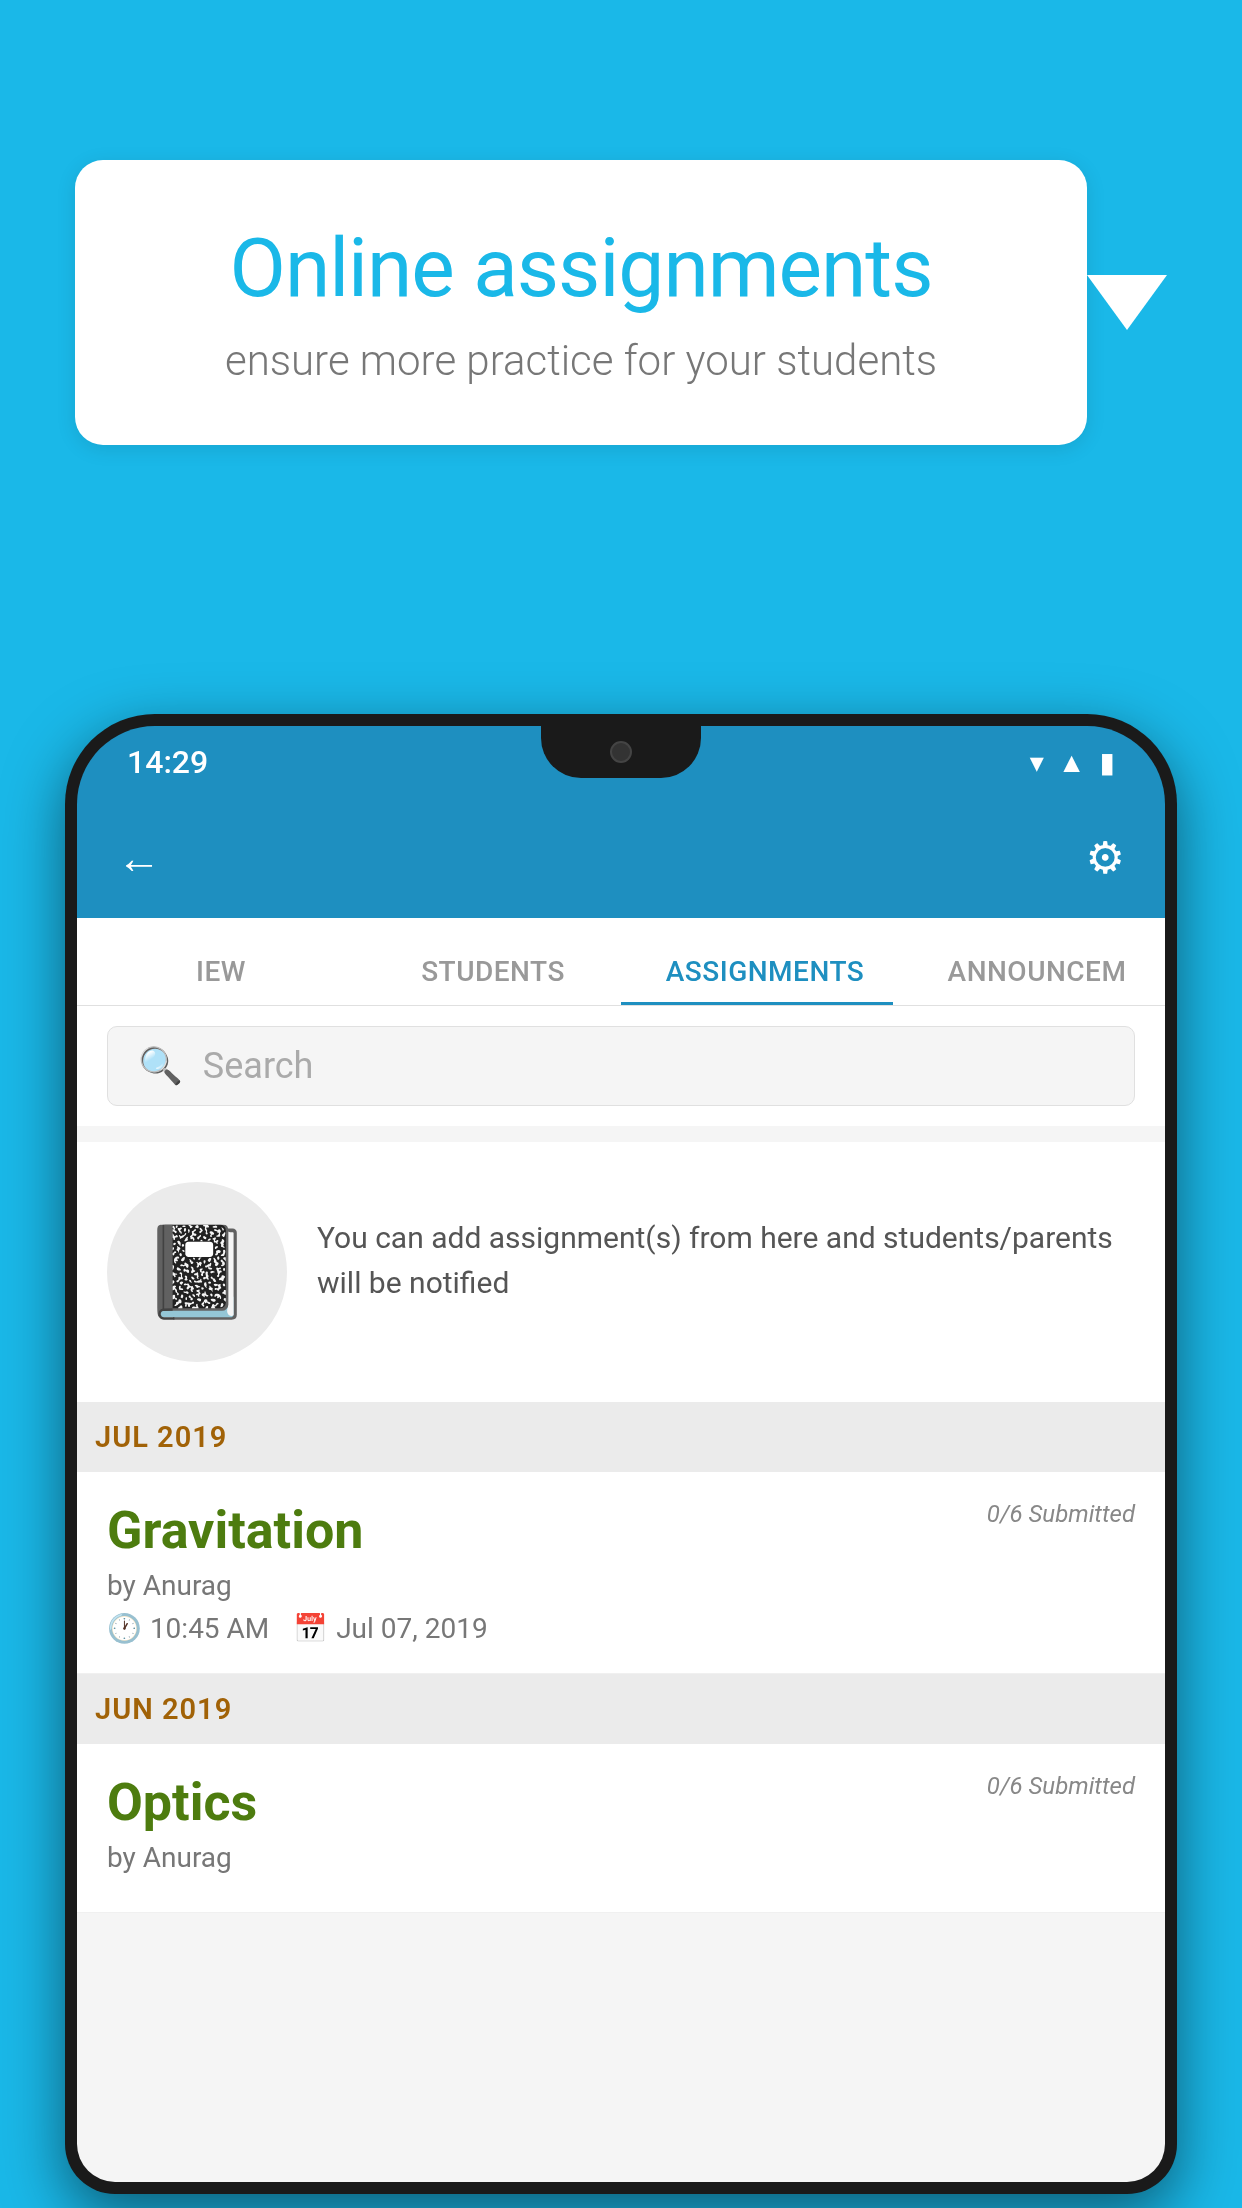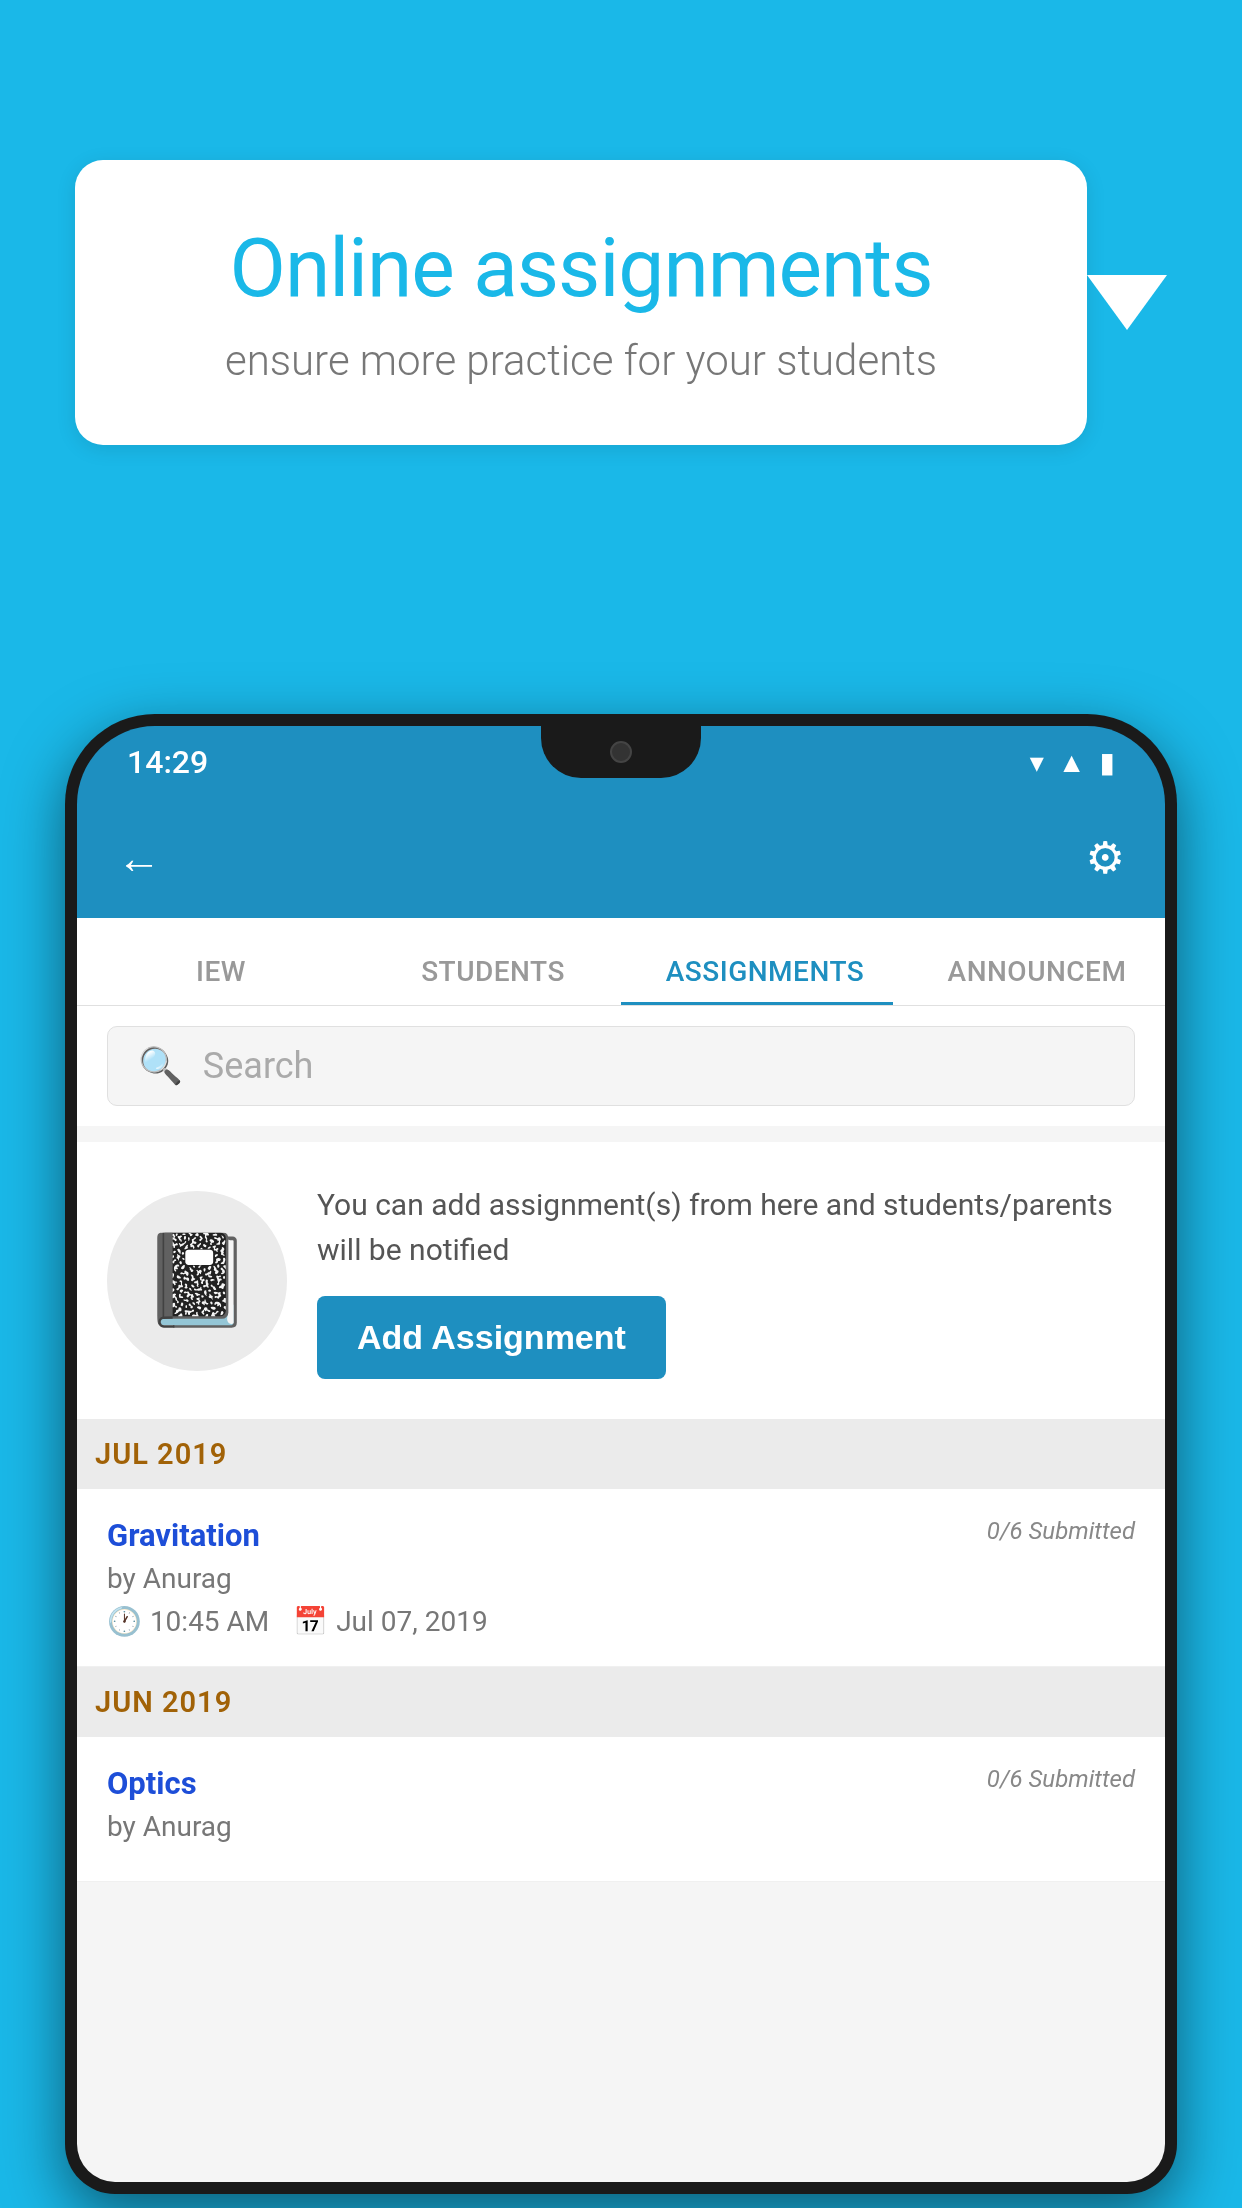--- a/index.html
+++ b/index.html
@@ -297,23 +297,23 @@
     }
 
     .assignment-item-header {
       display: flex;
       justify-content: space-between;
       align-items: flex-start;
       margin-bottom: 8px;
     }
 
     .assignment-name {
-      font-size: 31px;
+      font-size: 52px;
       font-weight: 700;
-      color: #1d4ed8;
+      color: #4d7c0f;
     }
 
     .assignment-submitted {
       font-size: 24px;
       color: #888;
       font-style: italic;
     }
 
     .assignment-by {
       font-size: 28px;
@@ -404,21 +404,20 @@
             <span class="search-placeholder">Search</span>
           </div>
         </div>
 
         <div class="add-assignment-card">
           <div class="assignment-icon-circle">
             <span class="notebook-icon">📓</span>
           </div>
           <div class="assignment-card-right">
             <div class="assignment-description">You can add assignment(s) from here and students/parents will be notified</div>
-            <button class="add-assignment-btn">Add Assignment</button>
           </div>
         </div>
 
         <div class="section-header">JUL 2019</div>
 
         <div class="assignment-item">
           <div class="assignment-item-header">
             <span class="assignment-name">Gravitation</span>
             <span class="assignment-submitted">0/6 Submitted</span>
           </div>

